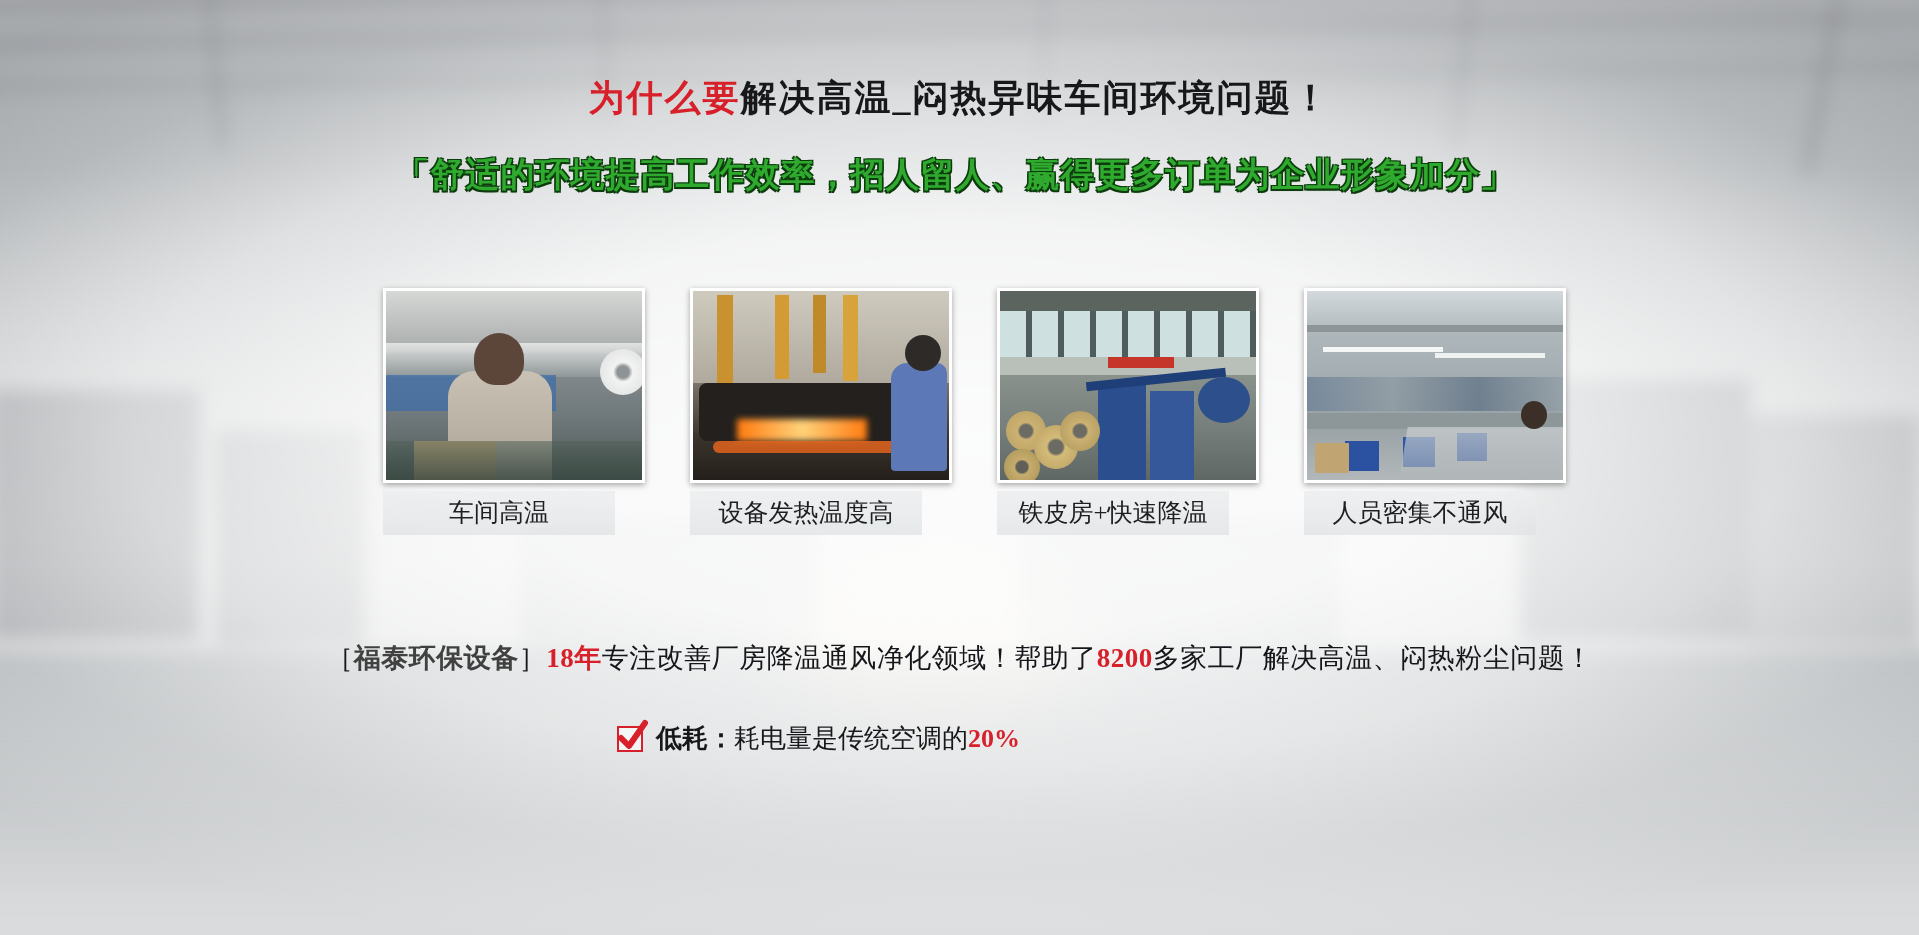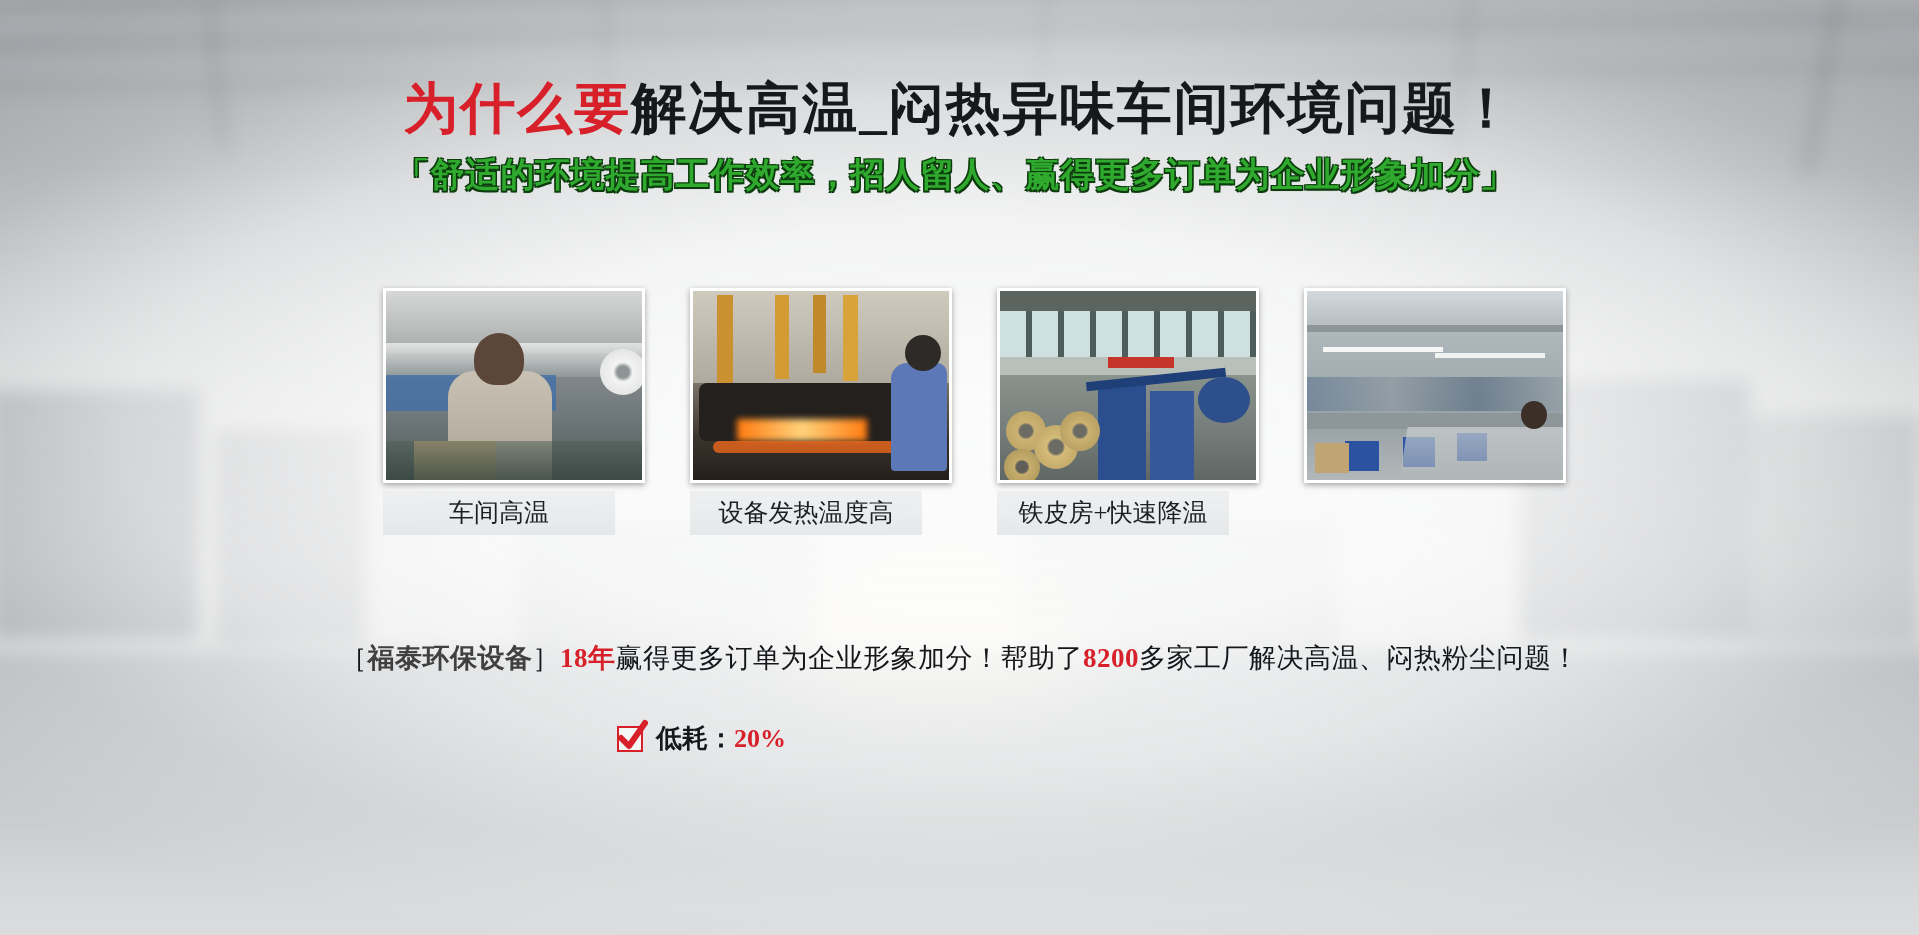--- a/index.html
+++ b/index.html
@@ -30,21 +30,21 @@
     background:
       radial-gradient(ellipse 70% 58% at 50% 46%, rgba(255,255,255,.93) 0%, rgba(255,255,255,.86) 38%, rgba(255,255,255,.60) 62%, rgba(255,255,255,.20) 82%, rgba(255,255,255,0) 100%),
       linear-gradient(180deg, rgba(255,255,255,.35) 0%, rgba(255,255,255,.10) 18%, rgba(255,255,255,.05) 50%, rgba(255,255,255,.28) 88%, rgba(255,255,255,.45) 100%);
   }
 
   
   #content{position:absolute;inset:0;}
 
   .title{
     position:absolute;top:78px;left:0;right:0;text-align:center;
-    font-size:55px;line-height:1.12;font-weight:700;letter-spacing:2px;
+    font-size:36px;line-height:1.12;font-weight:700;letter-spacing:2px;
     font-family:"Liberation Serif","DejaVu Serif",serif;
     white-space:nowrap;
   }
   .title .red{color:#d8202a;}
   .title .blk{color:#17181a;}
 
   .subtitle{
     position:absolute;top:152px;left:0;right:8px;text-align:center;
     font-size:34px;font-weight:700;letter-spacing:1px;white-space:nowrap;
     color:#2faa2f;
@@ -183,36 +183,38 @@
         <i style="left:128px;top:62px;width:110px;height:5px;background:#eef2f1;"></i>
         <i style="left:0;top:86px;width:100%;height:34px;background:linear-gradient(90deg,#6a7f96,#8e9aa2,#5f7285,#93a0a6);opacity:.75;"></i>
         <i style="left:0;top:122px;width:100%;height:16px;background:#8d979a;"></i>
         <i style="left:38px;top:150px;width:34px;height:30px;background:#2b52a0;"></i>
         <i style="left:96px;top:146px;width:32px;height:30px;background:#2f57a6;"></i>
         <i style="left:150px;top:142px;width:30px;height:28px;background:#2b52a0;"></i>
         <i style="left:8px;top:152px;width:34px;height:30px;background:#c0a472;"></i>
         <i style="left:96px;top:136px;width:170px;height:59px;background:linear-gradient(180deg,rgba(205,210,210,.7),rgba(170,176,178,.5));transform:skewX(-9deg);"></i>
         <i style="left:214px;top:110px;width:26px;height:28px;border-radius:50%;background:#3b2f28;"></i>
       </div>
+      <div class="caption">人员密集不通风</div>
     </div>
 
   </div>
 
   <div class="lead">
-    <span>［</span><span class="blue">福泰环保设备</span><span>］</span><span class="red">18年</span><span>赢得更多订单为企业形象加分！帮助了</span><span class="red">8200</span><span>多家工厂解决高温、闷热粉尘问题！</span>
+    <span>［</span><span class="blue">福泰环保设备</span><span>］</span><span class="red">18年</span><span>专注改善厂房降温通风净化领域！帮助了</span><span class="red">8200</span><span>多家工厂解决高温、闷热粉尘问题！</span>
   </div>
 
   <div class="bullets">
 
     <div class="bullet">
       <span class="tick">
         <svg width="34" height="34" viewBox="0 0 34 34" aria-hidden="true">
           <path d="M6 19 L14 27 L30 4" fill="none" stroke="#d8202a" stroke-width="6" stroke-linecap="round" stroke-linejoin="round"></path>
         </svg>
       </span>
       <b>低耗：</b>
+        <span>耗电量是传统空调的</span>
         <span class="red">20%</span>
     </div>
 
 
 
   </div>
 </div>
 
 </body></html>

